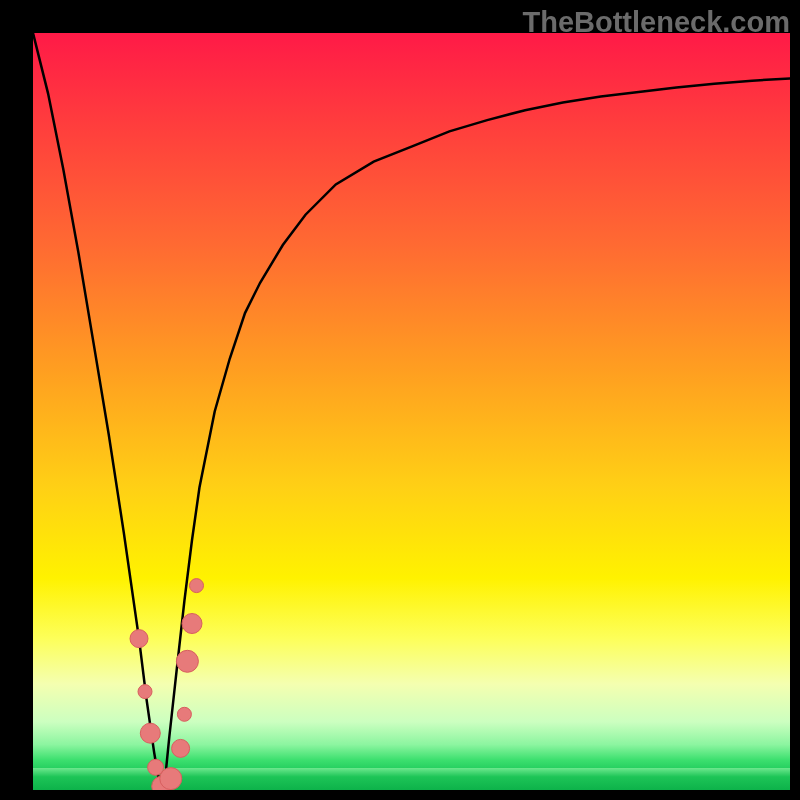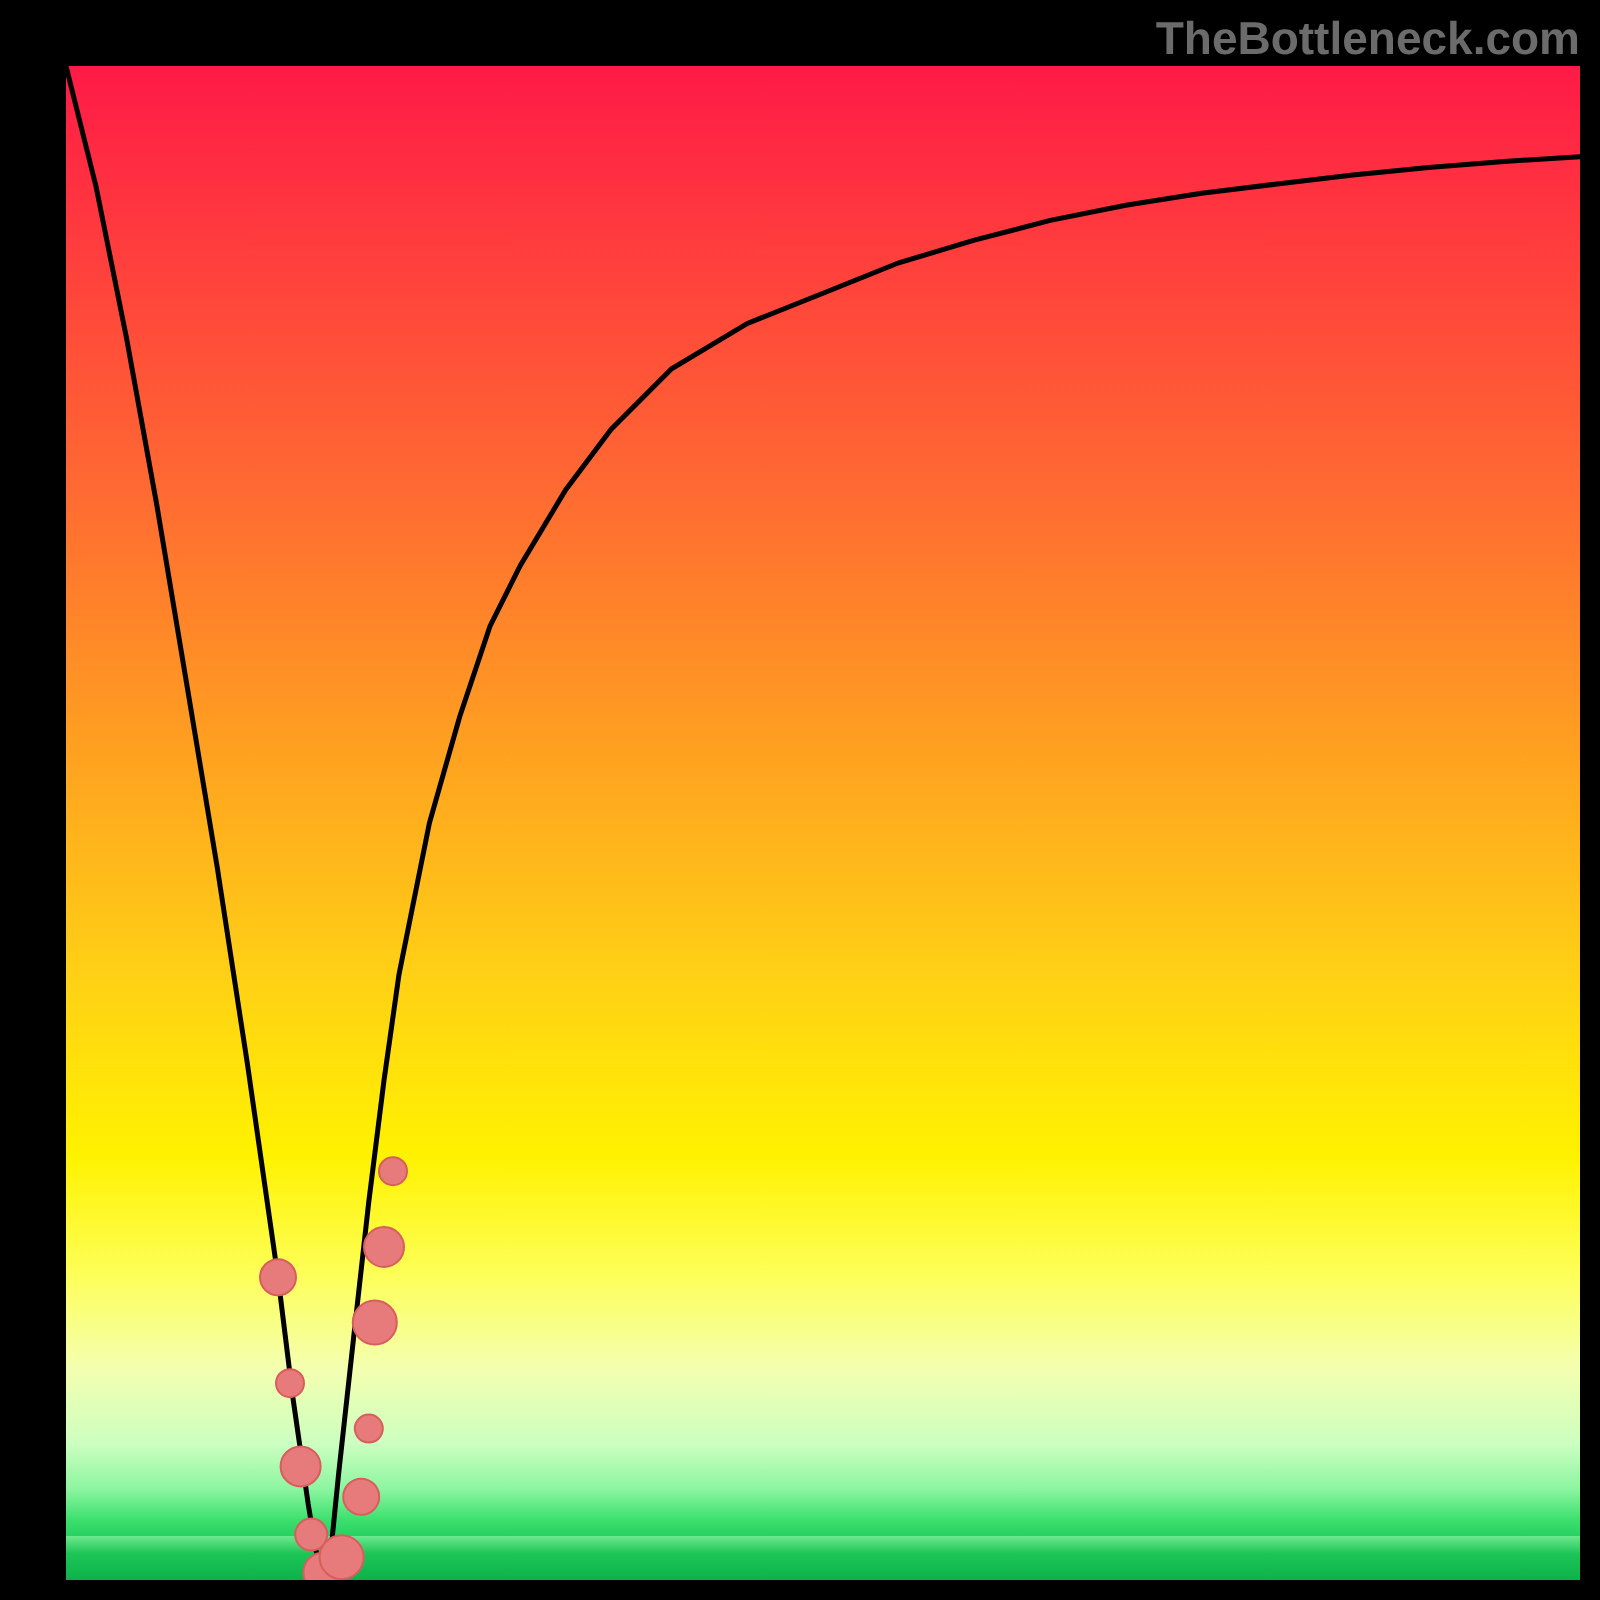--- a/index.html
+++ b/index.html
@@ -49,21 +49,21 @@
   }
   svg.curve {
     position: absolute;
     inset: 0;
   }
   .watermark {
     position: absolute;
     top: 6px;
     right: 10px;
     font-family: Arial, Helvetica, sans-serif;
-    font-size: 23px;
+    font-size: 29px;
     font-weight: 600;
     color: #6b6b6b;
     letter-spacing: 0px;
     user-select: none;
   }
   .dot {
     fill: #e77a7a;
     stroke: #d85e5e;
     stroke-width: 1;
   }

